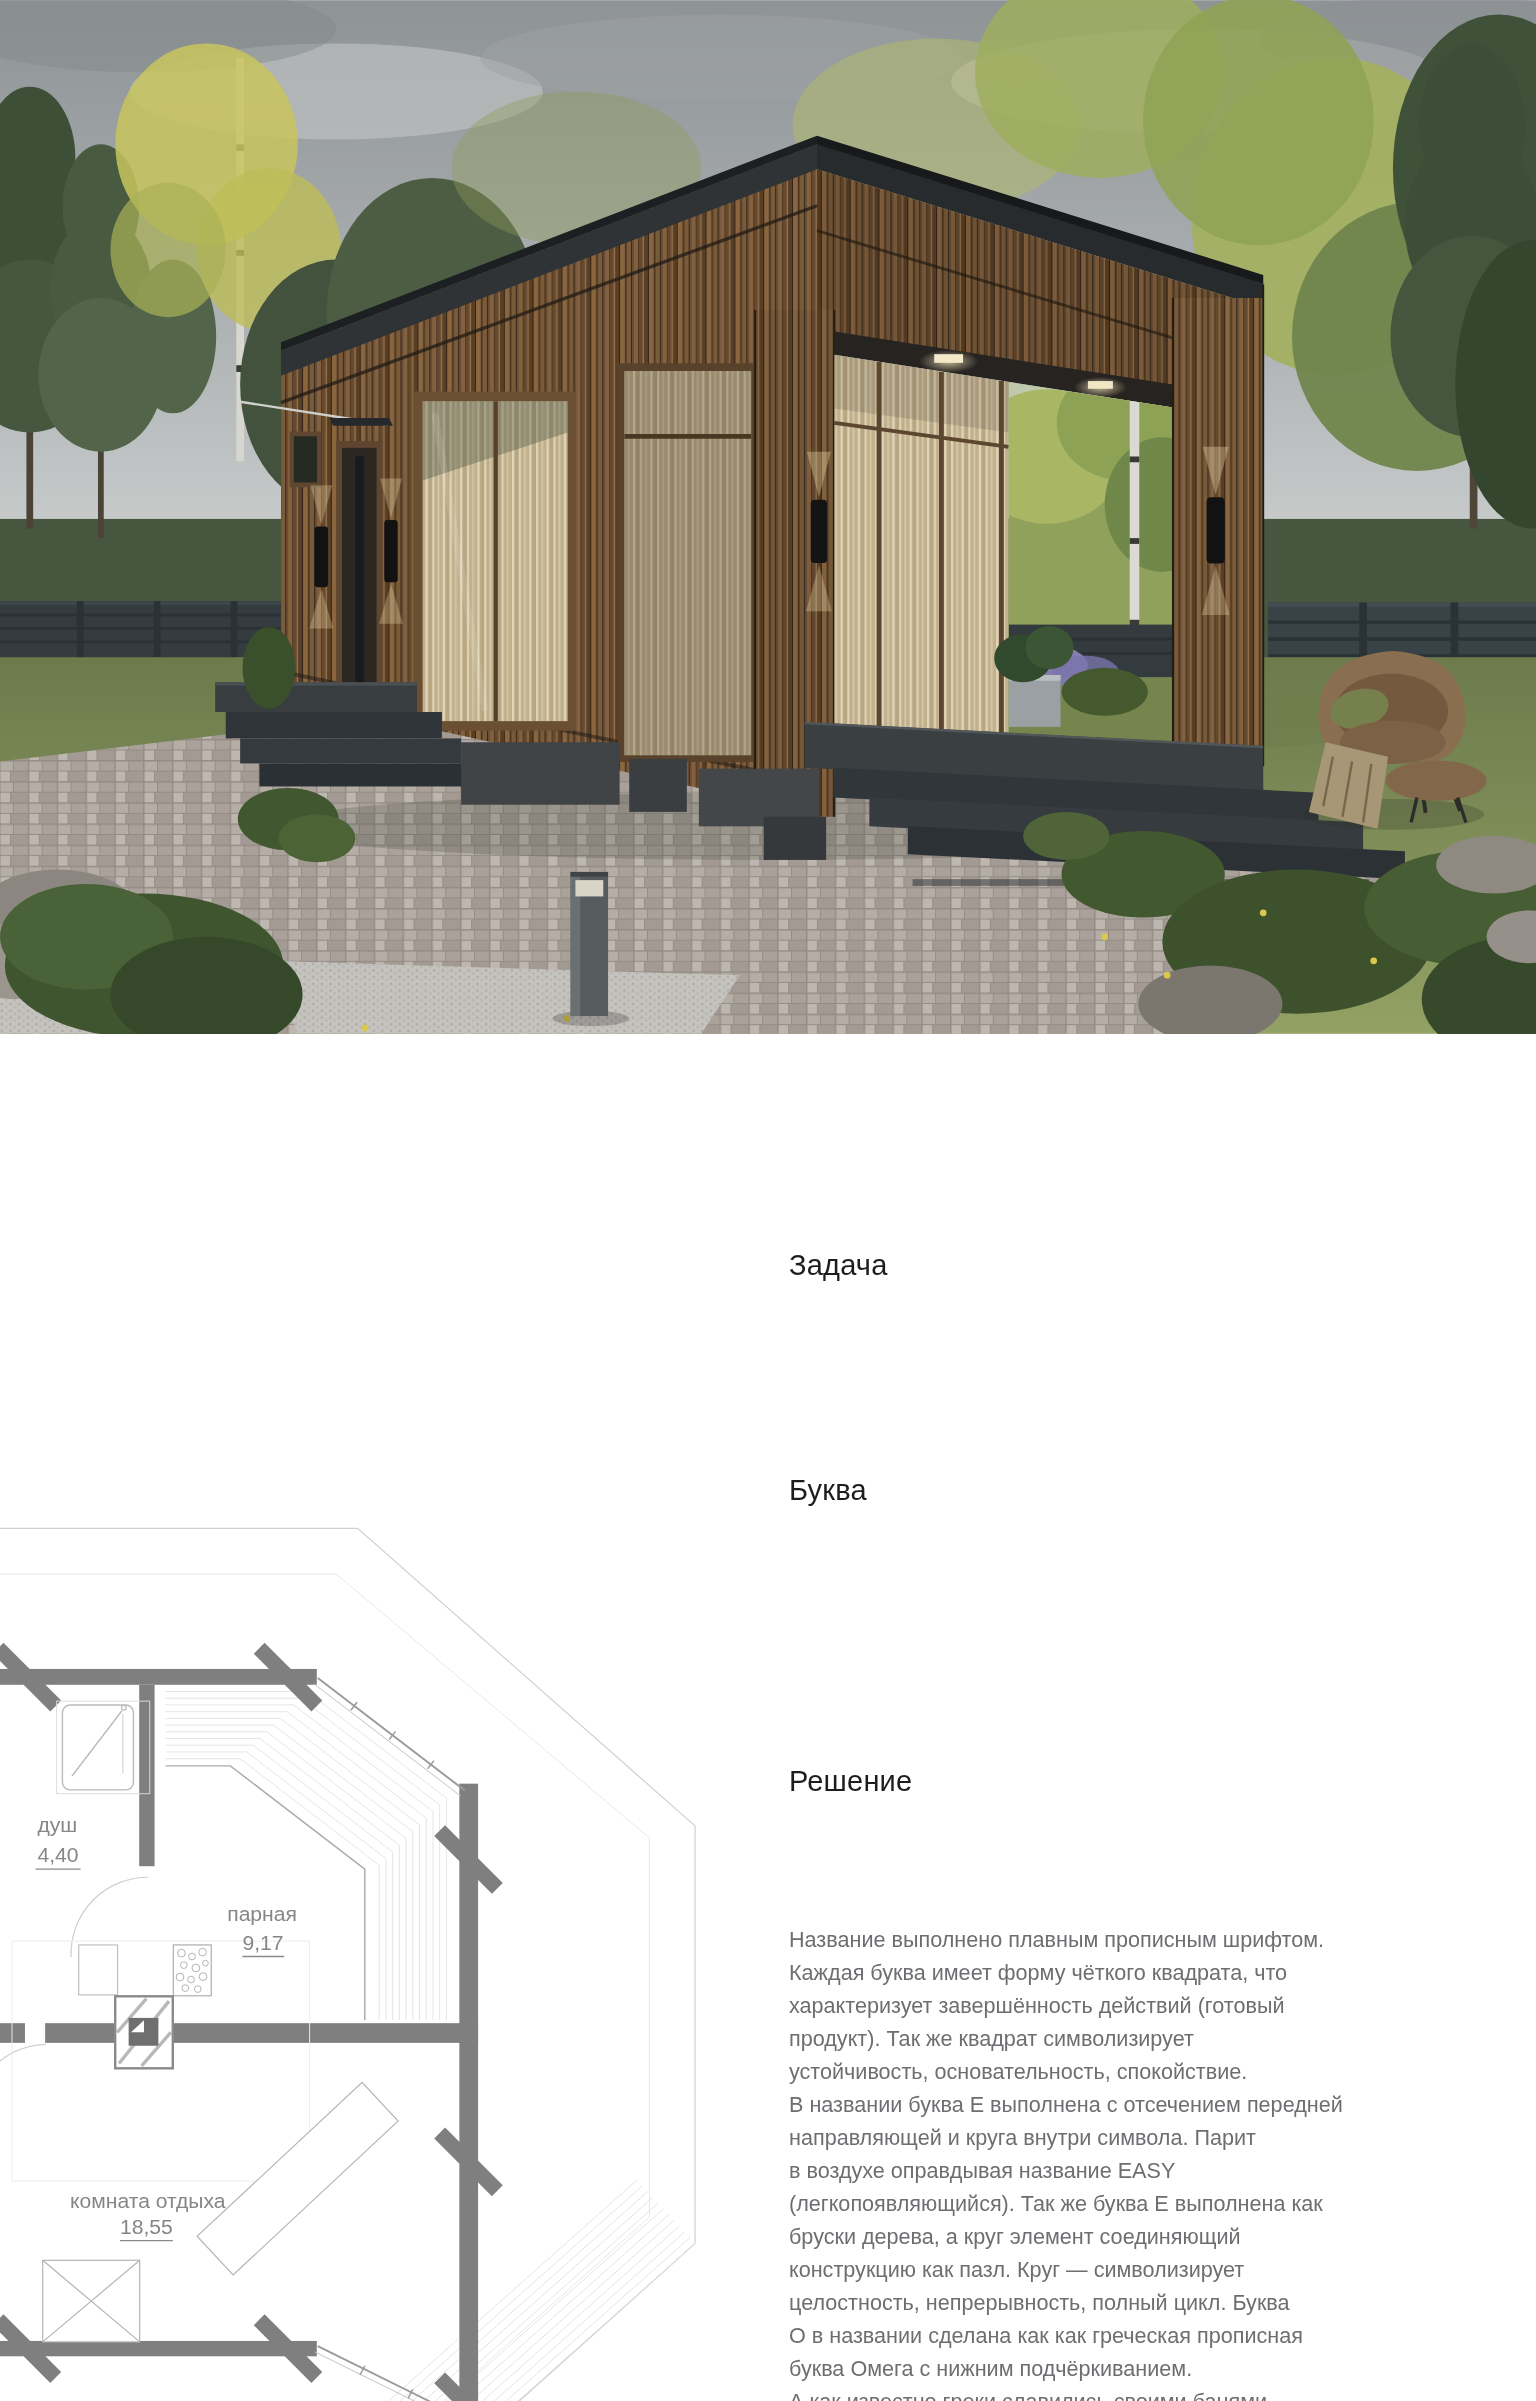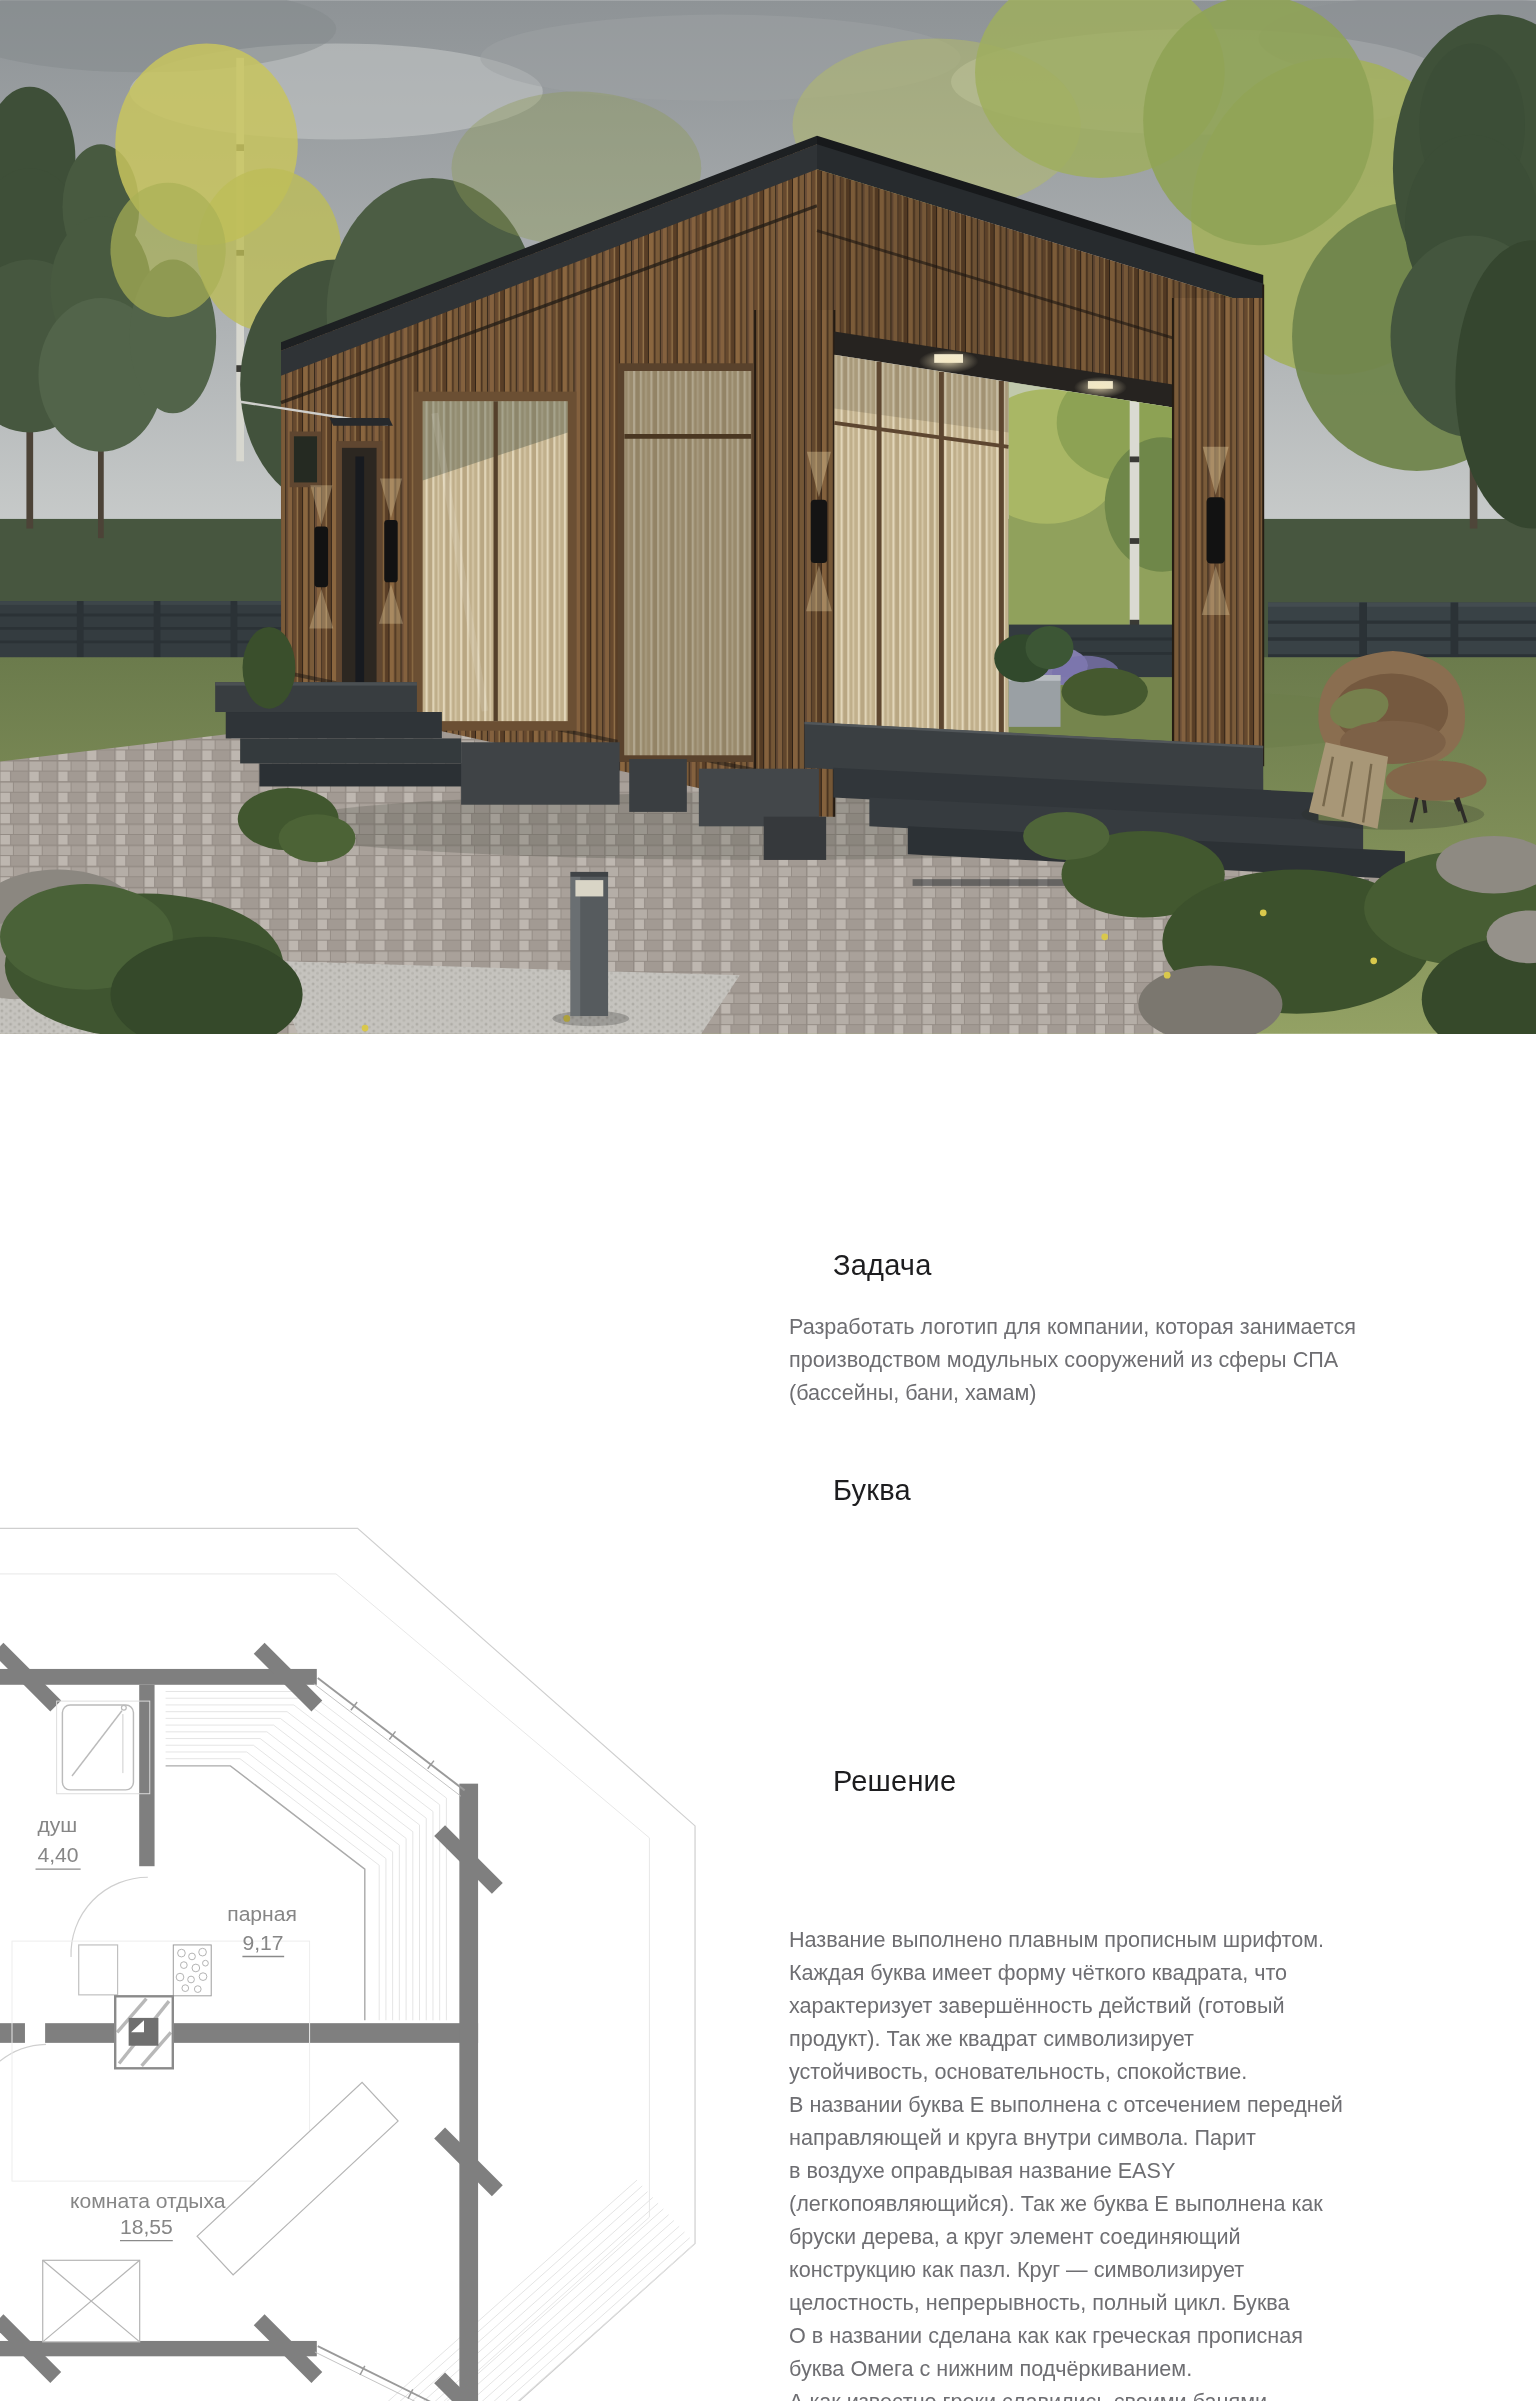--- a/index.html
+++ b/index.html
@@ -1,20 +1,20 @@
 <!DOCTYPE html>
 <html style="font-size:7.7px"><head>
 <meta charset="utf-8">
 <style>
   html,body{margin:0;padding:0;width:1537px;height:2875px;overflow:hidden;background:#ffffff;
             font-family:"Liberation Sans", sans-serif;}
   #page{position:relative;width:1537px;height:2875px;background:#ffffff;}
   #hero{position:absolute;left:0;top:0;width:1537px;height:1034px;}
   #plan{position:absolute;left:0;top:1523px;width:696px;height:1033px;}
-  .h1{position:absolute;left:833px;font-size:29px;line-height:31px;color:#1d1d1f;
+  .h1{position:absolute;left:789px;font-size:29px;line-height:31px;color:#1d1d1f;
       font-weight:400;letter-spacing:0.2px;}
   .body-text{position:absolute;left:789px;width:730px;font-size:21.6px;line-height:33px;
       color:#6e6e72;white-space:pre-line;font-weight:400;}
   svg text{font-family:"Liberation Sans", sans-serif;}
   .plan-label{fill:#868686;font-size:44px;}
   .plan-label-big{fill:#868686;font-size:46px;}
 </style>
 </head>
 <body>
 <div id="page">
@@ -427,23 +427,20 @@
     <line x1="505" y1="902" x2="592" y2="902" stroke="#8a8a8a" stroke-width="3"></line>
     <text x="308" y="1425" text-anchor="middle" class="plan-label">комната отдыха</text>
     <text x="305" y="1480" text-anchor="middle" class="plan-label">18,55</text>
     <line x1="250" y1="1494" x2="360" y2="1494" stroke="#8a8a8a" stroke-width="3"></line>
     <text x="300" y="1902" text-anchor="middle" class="plan-label-big">терраса</text>
   </g>
 </svg>
 </div>
 
 <div class="h1" style="top:1250px">Задача</div>
-<div class="body-text" style="top:1310px">Разработать логотип для компании, которая занимается
-производством модульных сооружений из сферы СПА
-(бассейны, бани, хамам)</div>
 
 <div class="h1" style="top:1475px">Буква</div>
 
 <div class="h1" style="top:1766px">Решение</div>
 <div class="body-text" style="top:1923px">Название выполнено плавным прописным шрифтом.
 Каждая буква имеет форму чёткого квадрата, что
 характеризует завершённость действий (готовый
 продукт). Так же квадрат символизирует
 устойчивость, основательность, спокойствие.
 В названии буква Е выполнена с отсечением передней

